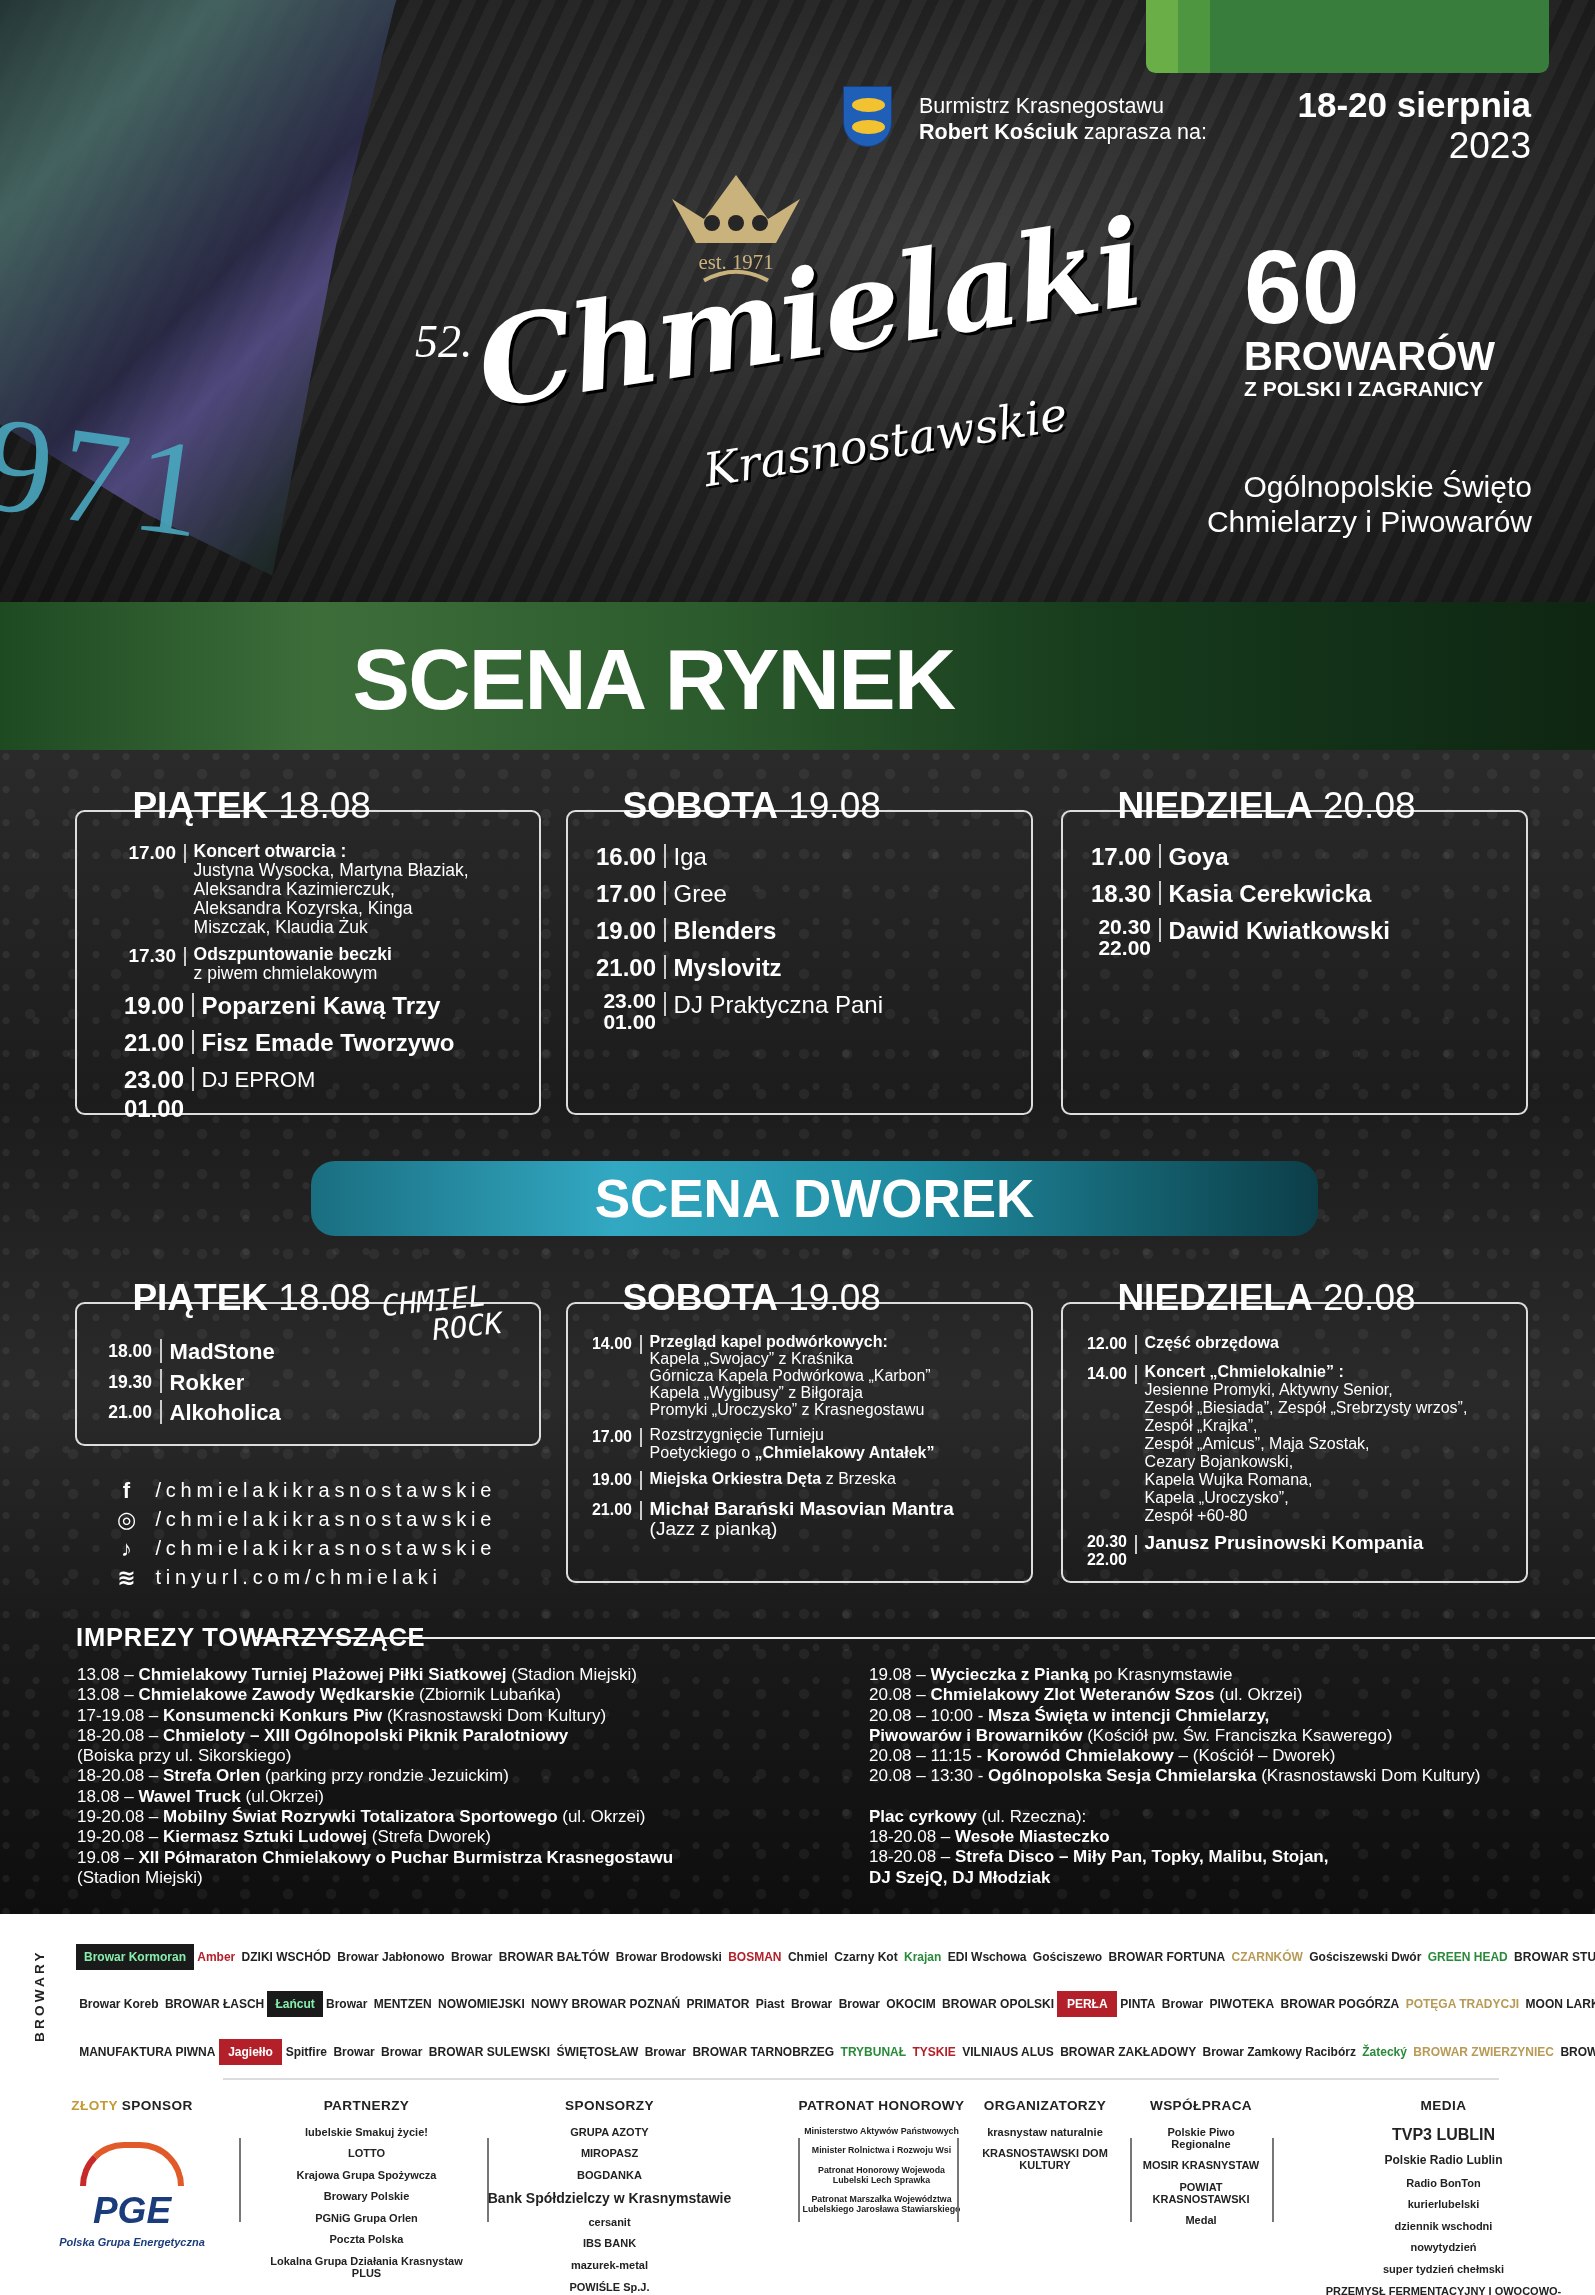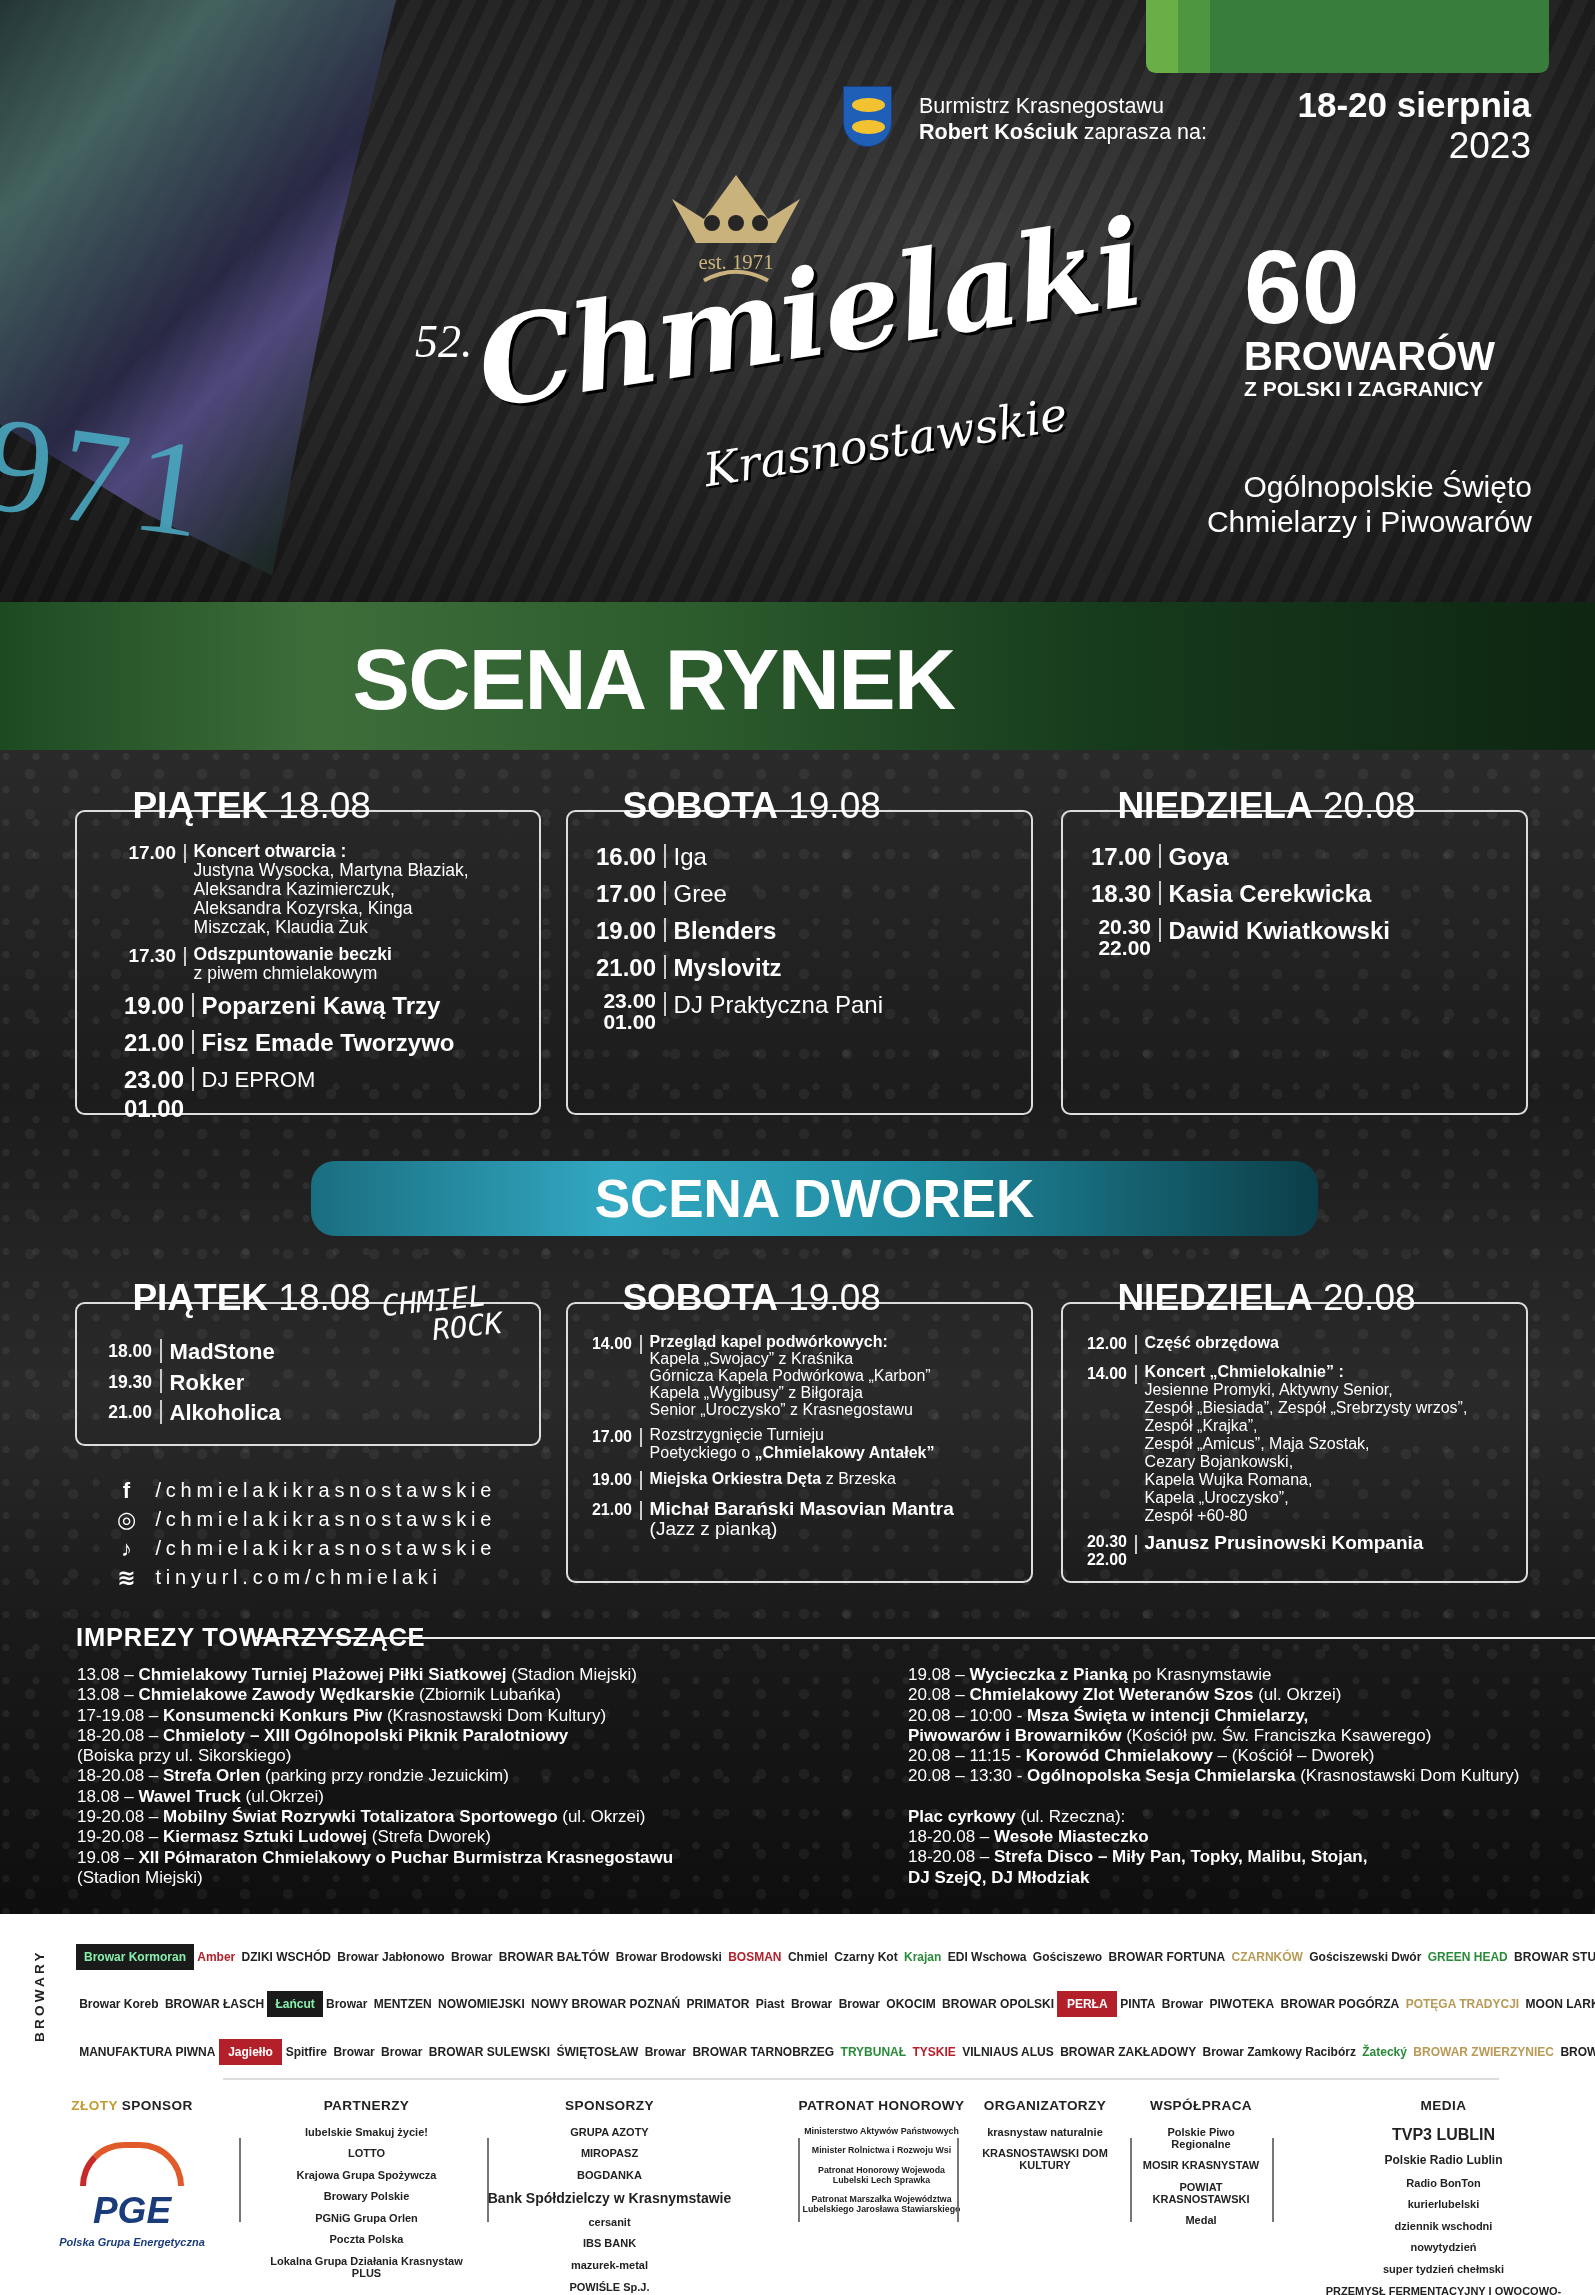--- a/index.html
+++ b/index.html
@@ -69,21 +69,21 @@
   #social{left:112px;top:1476px}
   .soc{display:flex;align-items:center;height:29px;margin-bottom:0px}
   .soc .ic{width:29px;text-align:center;font-size:22px;font-weight:700;margin-right:14.4px}
   .soc .tx{font-size:20px;letter-spacing:4.8px}
 
   #imprezy-title{left:76px;top:1623px;font-size:25.5px;font-weight:700;letter-spacing:0.8px}
   #imprezy-line{left:254px;top:1637px;width:1342px;height:2.4px;background:#eee}
   .ev{font-size:17px;line-height:20.3px;white-space:nowrap}
   .ev b{font-weight:700}
   #ev-left{left:77px;top:1665px}
-  #ev-right{left:908px;top:1665px}
+  #ev-right{left:869px;top:1665px}
 
   
   #browary-label{left:32px;top:2042px;font-size:13.6px;font-weight:700;letter-spacing:3.2px;transform:rotate(-90deg);transform-origin:left top;color:#222}
   .logo-row{position:absolute;left:76px;width:1499px;display:flex;justify-content:space-between;align-items:center;height:48px}
   .lg{font-size:12px;font-weight:700;color:#222;text-align:center;white-space:nowrap;padding:1.6px 3.2px}
   .lg.red{color:#b3202a}.lg.green{color:#2a8a3a}.lg.gold{color:#b89a56}
   .lg.box{background:#1a1a1a;color:#86efac;padding:6.4px 8px}
   .lg.redbox{background:#b3202a;color:#fff;padding:6.4px 9.6px}
   #logo-divider{left:223px;top:2078px;width:1276px;height:1.6px;background:#ddd}
 
@@ -258,21 +258,21 @@
 <div class="day" style="left:566px;top:1302px;width:467px;height:281px">
   <div class="hd" style="left:40px"><b>SOBOTA</b> <span>19.08</span></div>
   <div class="rows" style="top:29px;left:16px">
     <div class="row">
         <div class="t" style="font-size:16px;width:48px">14.00</div>
         <div class="sep"></div>
       <div class="desc" style="font-size:16px;line-height:17px"><b>Przegląd kapel podwórkowych:</b>
         <div>Kapela „Swojacy” z Kraśnika</div>
         <div>Górnicza Kapela Podwórkowa „Karbon”</div>
         <div>Kapela „Wygibusy” z Biłgoraja</div>
-        <div>Senior „Uroczysko” z Krasnegostawu</div>
+        <div>Promyki „Uroczysko” z Krasnegostawu</div>
       </div>
       </div>
     <div class="row">
         <div class="t" style="font-size:16px;width:48px">17.00</div>
         <div class="sep"></div>
       <div class="desc" style="font-size:16px;line-height:17.5px"><div>Rozstrzygnięcie Turnieju</div><span>Poetyckiego o </span><b>„Chmielakowy Antałek”</b></div>
       </div>
     <div class="row">
         <div class="t" style="font-size:16px;width:48px">19.00</div>
         <div class="sep"></div>

